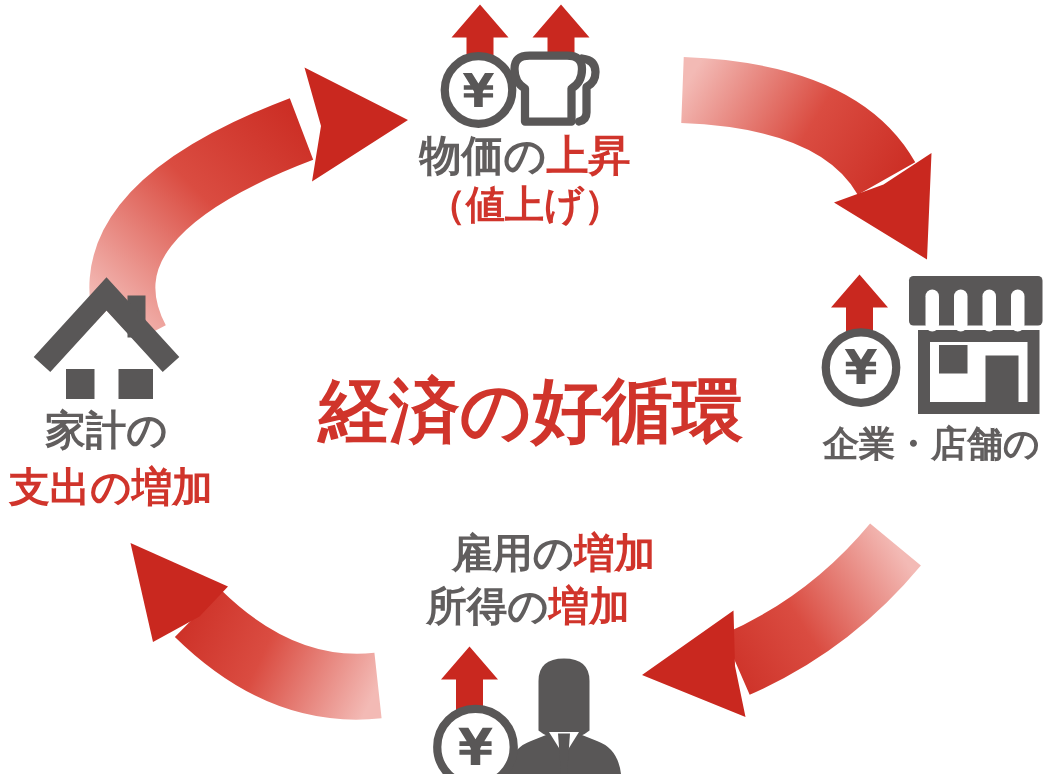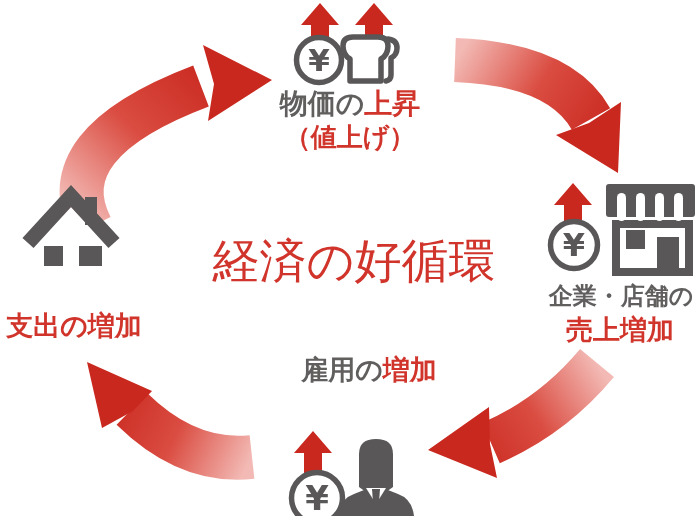--- a/index.html
+++ b/index.html
@@ -22,23 +22,23 @@
     position:absolute;
     transform:translateX(-50%);
     white-space:nowrap;
     font-weight:700;
     line-height:1.05;
     text-align:center;
   }
   .gray{color:var(--gray-text);}
   .red{color:var(--red-text);}
   #title{
-    position:absolute;left:354px;top:230px;
+    position:absolute;left:354px;top:243px;
     transform:translateX(-50%);
-    font-size:47px;font-weight:400;
+    font-size:47px;font-weight:700;
     color:var(--red-text);white-space:nowrap;
   }
   .f28{font-size:28px;}
   .f27{font-size:27px;}
   .f26{font-size:26px;}
   .f24{font-size:24px;}
   
   .red-fill{fill:var(--red);}
   .gray-fill{fill:var(--gray-icon);}
   .white-fill{fill:#ffffff;}
@@ -152,21 +152,24 @@
   </svg>
 
   <div id="title">経済の好循環</div>
 
   <div class="label f28" style="left:350px;top:89px;">
     <span class="gray">物価の</span><span class="red">上昇</span>
   </div>
   <div class="label f26 red" style="left:350px;top:124px;">（値上げ）</div>
 
   <div class="label f24 gray" style="left:621px;top:284px;">企業・店舗の</div>
-  <div class="label f27 red" style="left:620px;top:316px;">売上増加</div>
 
   <div class="label f27" style="left:352px;top:356px;margin-left:17px;">
     <span class="gray">雇用の</span><span class="red">増加</span>
   </div>
+  <div class="label f27" style="left:352px;top:391px;">
+    <span class="gray">所得の</span><span class="red">増加</span>
+  </div>
 
+  <div class="label f27 gray" style="left:71px;top:274px;">家計の</div>
   <div class="label f27 red" style="left:74px;top:312px;text-align:center;">支出の増加</div>
 
 </div>
 
 </body></html>

